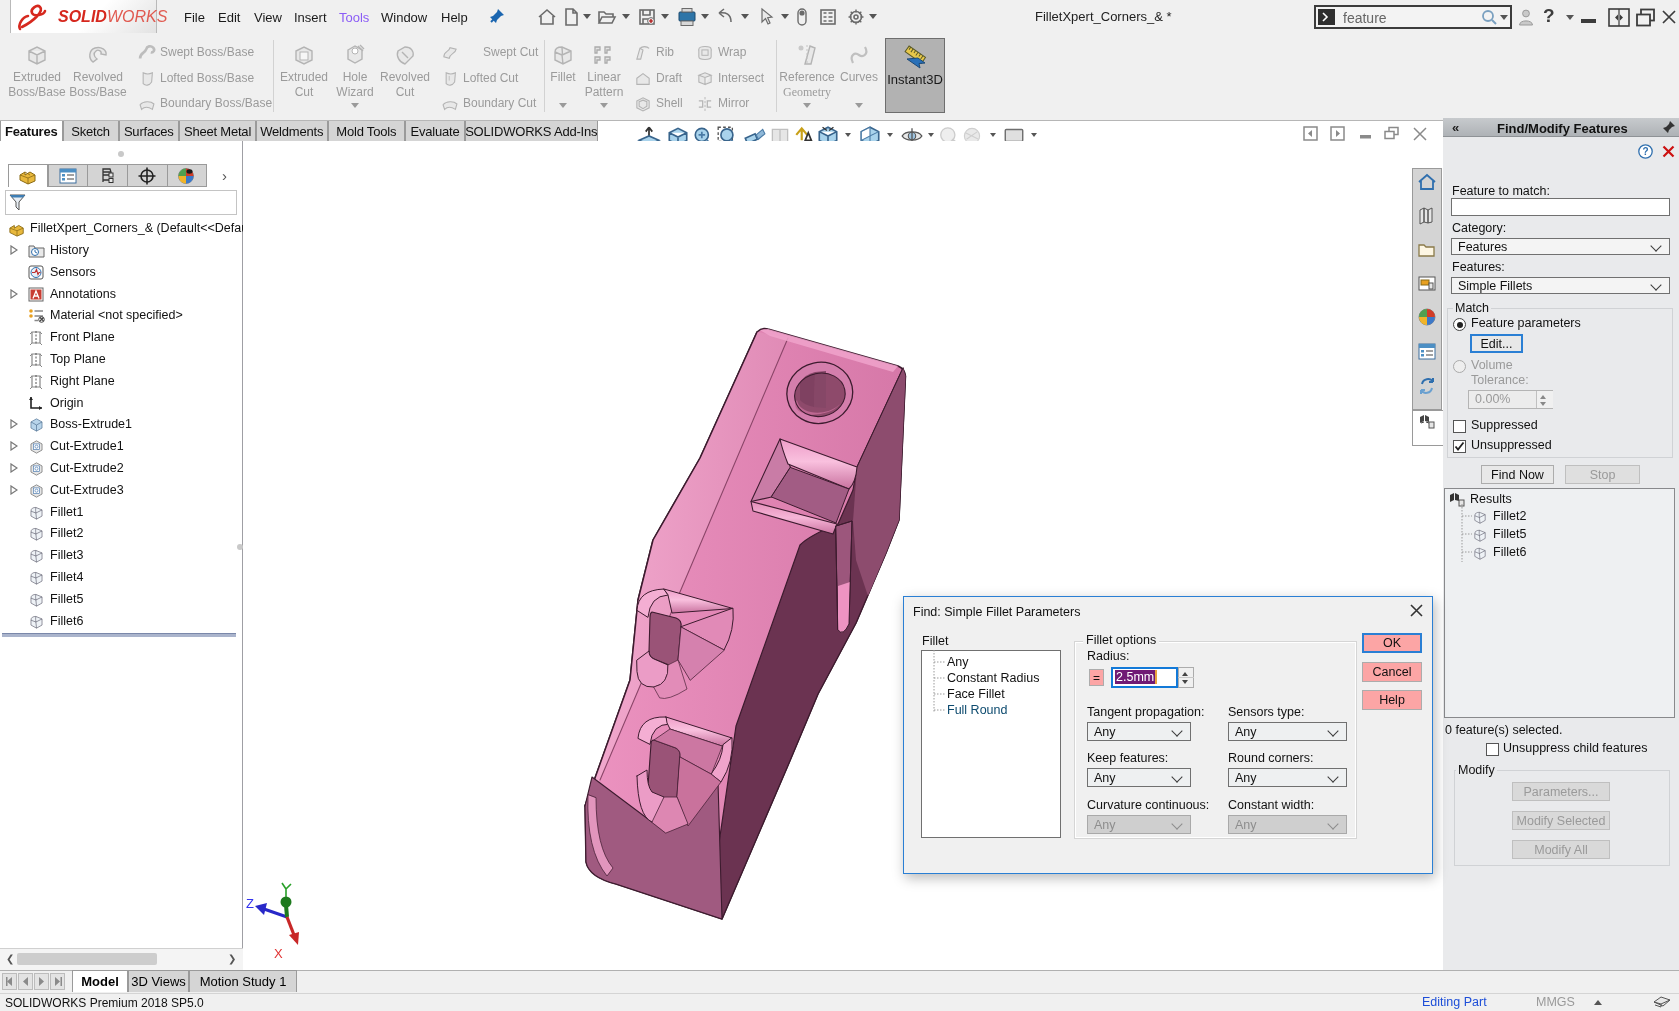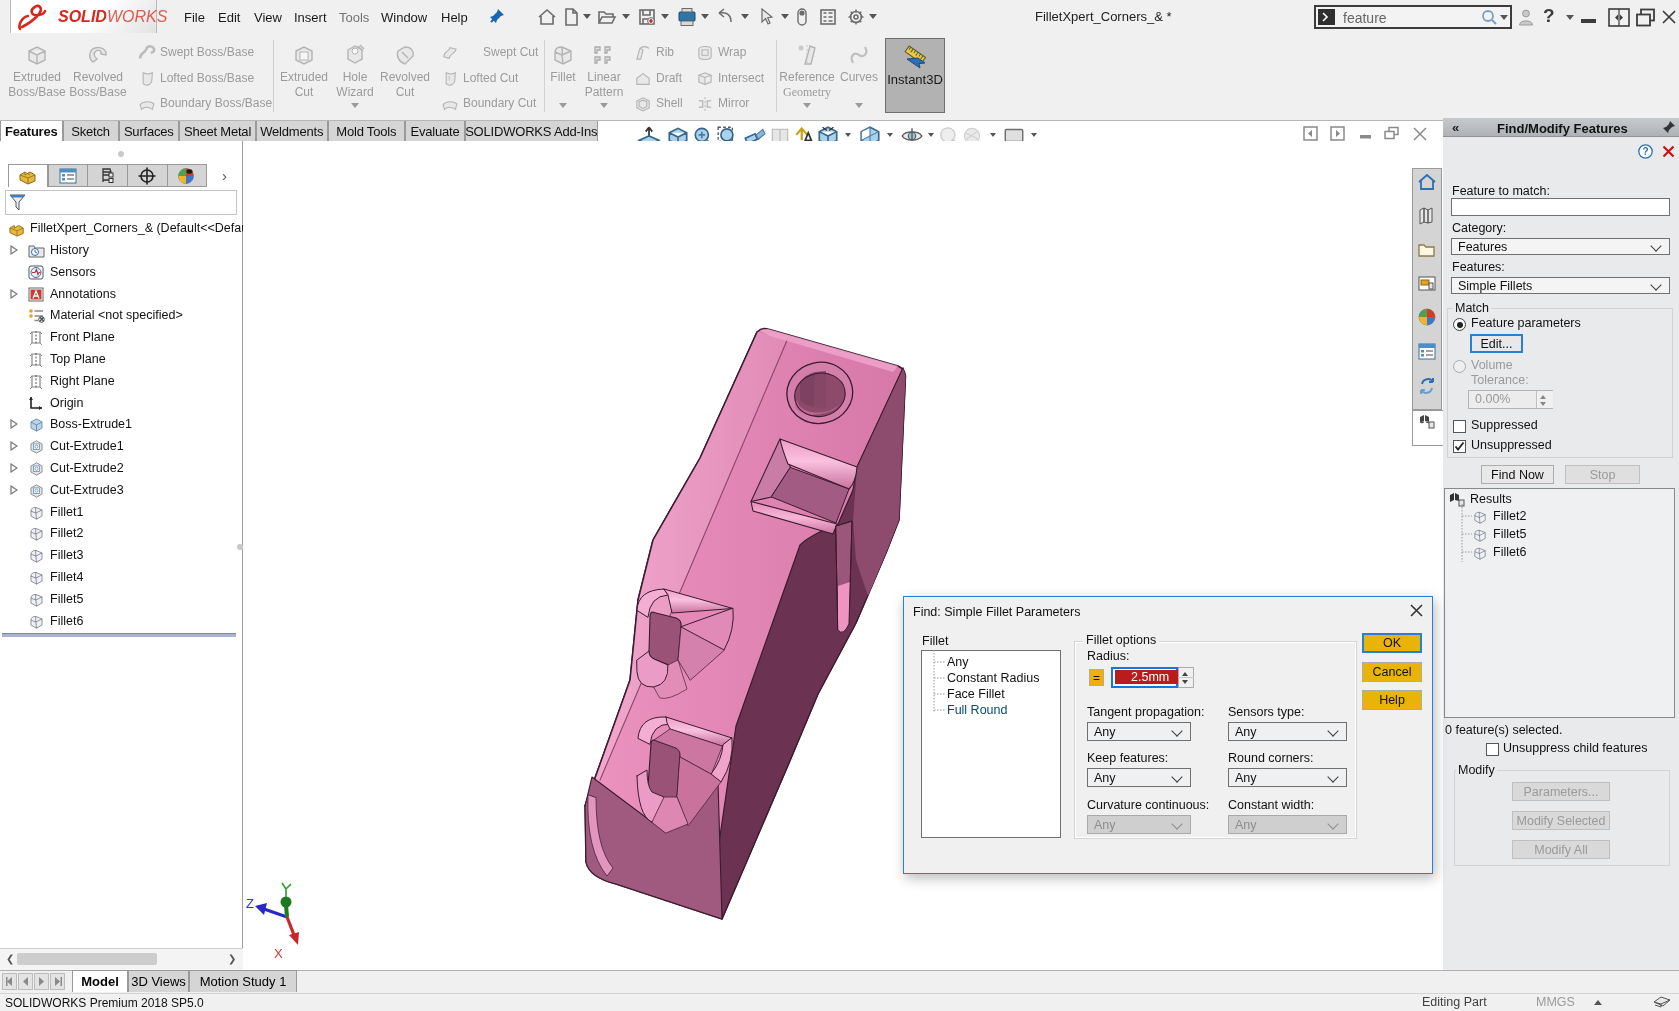--- a/index.html
+++ b/index.html
@@ -1,20 +1,20 @@
 <!DOCTYPE html>
 <html><head><meta charset="utf-8">
 <style>
 html,body{margin:0;padding:0;width:1679px;height:1011px;overflow:hidden;
  font-family:"Liberation Sans",sans-serif;background:#ffffff;}
 .ab{position:absolute;}
 .tx{position:absolute;white-space:nowrap;}
 .gray{color:#9b9b9b;}
 .cc{text-align:center;}
-.btn{position:absolute;background:#eab308;border:1px solid #acacac;font-size:12.5px;
+.btn{position:absolute;background:#fca5a5;border:1px solid #acacac;font-size:12.5px;
  display:flex;align-items:center;justify-content:center;box-sizing:border-box;color:#111;}
 .btn.dis{background:#dfdfdf;color:#9a9a9a;border-color:#bfbfbf;}
 .combo{position:absolute;background:#eef0f1;border:1px solid #707070;box-sizing:border-box;
  font-size:12.5px;color:#111;display:flex;align-items:center;padding-left:6px;}
 .combo:after{content:"";position:absolute;right:9px;top:50%;margin-top:-5px;width:7px;height:7px;
  border-right:1.6px solid #3c3c3c;border-bottom:1.6px solid #3c3c3c;transform:rotate(45deg);}
 .combo.dis{background:#cfcfcf;color:#8d8d8d;border-color:#a9a9a9;}
 .combo.dis:after{border-color:#8d8d8d;}
 .cb{position:absolute;width:13px;height:13px;background:#fff;border:1px solid #555;box-sizing:border-box;}
 .sep{position:absolute;width:1px;background:#d2d2d2;}
@@ -27,21 +27,21 @@
 <g stroke="#d6281e" fill="none" stroke-width="2.6" stroke-linecap="round">
 <path d="M8 24 C20 18 30 8 26 4 C23 1 16 6 18 10 C20 14 30 12 31 8"></path>
 <path d="M6 26 C4 22 8 14 14 13"></path>
 </g>
   </svg>
 <div class="tx" style="left:58px;top:8px;font-size:16px;font-style:italic;font-weight:bold;color:#d6281e;letter-spacing:0px;">SOLID<span style="font-weight:normal;color:#e05a50;">WORKS</span></div>
 <div class="tx" style="left:184px;top:10px;font-size:13px;color:#1a1a1a;">File</div>
 <div class="tx" style="left:218px;top:10px;font-size:13px;color:#1a1a1a;">Edit</div>
 <div class="tx" style="left:254px;top:10px;font-size:13px;color:#1a1a1a;">View</div>
 <div class="tx" style="left:294px;top:10px;font-size:13px;color:#1a1a1a;">Insert</div>
-<div class="tx" style="left:339px;top:10px;font-size:13px;color:#737373;">Tools</div>
+<div class="tx" style="left:339px;top:10px;font-size:13px;color:#8b5cf6;">Tools</div>
 <div class="tx" style="left:381px;top:10px;font-size:13px;color:#1a1a1a;">Window</div>
 <div class="tx" style="left:441px;top:10px;font-size:13px;color:#1a1a1a;">Help</div>
 <svg class="ab" style="left:488px;top:7px;" width="18" height="18" viewBox="0 0 18 18">
 <path d="M10 2 L16 8 L13 9 L9 13 L8 16 L2 10 L5 9 L9 5 Z" fill="#1b66b0"></path>
     <path d="M3 15 L7 11" stroke="#1b66b0" stroke-width="2"></path>
   </svg>
 <svg class="ab" style="left:536px;top:6px;" width="22" height="22" viewBox="0 0 22 22">
     <path d="M3 11 L11 4 L19 11 M5 10 V18 H17 V10" fill="none" stroke="#6b6b6b" stroke-width="1.6"></path>
   </svg>
 <svg class="ab" style="left:560px;top:6px;" width="22" height="22" viewBox="0 0 22 22">
@@ -603,21 +603,21 @@
         <path d="M4 44 H15"></path>
         <path d="M4 60 H15"></path>
 </g>
     </svg>
 
 <div class="ab" style="left:1074px;top:641px;width:283px;height:198px;border:1px solid #d5d5d5;box-shadow:inset 0 0 0 1px #fff;box-sizing:border-box;"></div>
 <div class="tx" style="left:1083px;top:633px;font-size:12.5px;color:#111;background:#f0f0f0;padding:0 3px;">Fillet options</div>
 <div class="tx" style="left:1087px;top:649px;font-size:12.5px;color:#111;">Radius:</div>
 <div class="ab btn" style="left:1089px;top:669px;width:15px;height:17px;font-size:12px;">=</div>
 <div class="ab" style="left:1111px;top:667px;width:67px;height:21px;background:#fff;border:2px solid #1279d8;box-sizing:border-box;"></div>
-<div class="tx" style="left:1115px;top:670px;font-size:12.5px;color:#fff;background:#b91c1c;padding:0 16px;border-right:2px solid #e8a33d;">2.5mm</div>
+<div class="tx" style="left:1115px;top:670px;font-size:12.5px;color:#fff;background:#701a75;padding:0 1px;border-right:2px solid #e8a33d;">2.5mm</div>
 <div class="ab" style="left:1178px;top:667px;width:16px;height:21px;background:#f0f0f0;border:1px solid #acacac;box-sizing:border-box;"></div>
 <div class="ab" style="left:1182px;top:672px;width:0;height:0;border-left:3.5px solid transparent;border-right:3.5px solid transparent;border-bottom:4px solid #444;"></div>
 <div class="ab" style="left:1182px;top:680px;width:0;height:0;border-left:3.5px solid transparent;border-right:3.5px solid transparent;border-top:4px solid #444;"></div>
 <div class="ab" style="left:1178px;top:677px;width:16px;height:1px;background:#c8c8c8;"></div>
 <div class="tx" style="left:1087px;top:705px;font-size:12.5px;color:#111;">Tangent propagation:</div>
 <div class="combo" style="left:1087px;top:722px;width:104px;height:19px;">Any</div>
 <div class="tx" style="left:1228px;top:705px;font-size:12.5px;color:#111;">Sensors type:</div>
 <div class="combo" style="left:1228px;top:722px;width:119px;height:19px;">Any</div>
 <div class="tx" style="left:1087px;top:751px;font-size:12.5px;color:#111;">Keep features:</div>
 <div class="combo" style="left:1087px;top:768px;width:104px;height:19px;">Any</div>
@@ -774,18 +774,18 @@
       <path d="M37 4 L42 8.5 L37 13 Z"></path>
       <path d="M53 4 L58 8.5 L53 13 Z"></path>
       <rect x="58.5" y="4" width="1.5" height="9"></rect>
     </g>
   </svg>
 <div class="ab" style="left:72px;top:970px;width:56px;height:22px;background:#fff;border:1px solid #9a9a9a;border-bottom:none;box-sizing:border-box;display:flex;align-items:center;justify-content:center;font-size:13px;font-weight:bold;">Model</div>
 <div class="ab" style="left:128px;top:970px;width:61px;height:22px;background:#d5d5d5;border:1px solid #9a9a9a;border-bottom:none;box-sizing:border-box;display:flex;align-items:center;justify-content:center;font-size:13px;">3D Views</div>
 <div class="ab" style="left:189px;top:970px;width:108px;height:22px;background:#d5d5d5;border:1px solid #9a9a9a;border-bottom:none;box-sizing:border-box;display:flex;align-items:center;justify-content:center;font-size:13px;">Motion Study 1</div>
 <div class="ab" style="left:0;top:993px;width:1679px;height:18px;background:#f0f0f0;border-top:1px solid #d4d4d4;box-sizing:border-box;"></div>
 <div class="tx" style="left:5px;top:996px;font-size:12px;color:#111;">SOLIDWORKS Premium 2018 SP5.0</div>
-<div class="tx" style="left:1422px;top:995px;font-size:12.5px;color:#404040;">Editing Part</div>
+<div class="tx" style="left:1422px;top:995px;font-size:12.5px;color:#1d4ed8;">Editing Part</div>
 <div class="tx" style="left:1536px;top:995px;font-size:12.5px;color:#9a9a9a;">MMGS</div>
 <div class="ab" style="left:1594px;top:1000px;width:0;height:0;border-left:4px solid transparent;border-right:4px solid transparent;border-bottom:5px solid #555;"></div>
 <svg class="ab" style="left:1652px;top:994px" width="20" height="16" viewBox="0 0 20 16">
     <path d="M2 8 L9 3 L18 6 L11 12 Z" fill="#e8e8e8" stroke="#555"></path>
     <path d="M2 8 L9 10 L18 6 M9 10 L9 13 L3 11" fill="none" stroke="#555"></path>
   </svg>
 </body></html>

